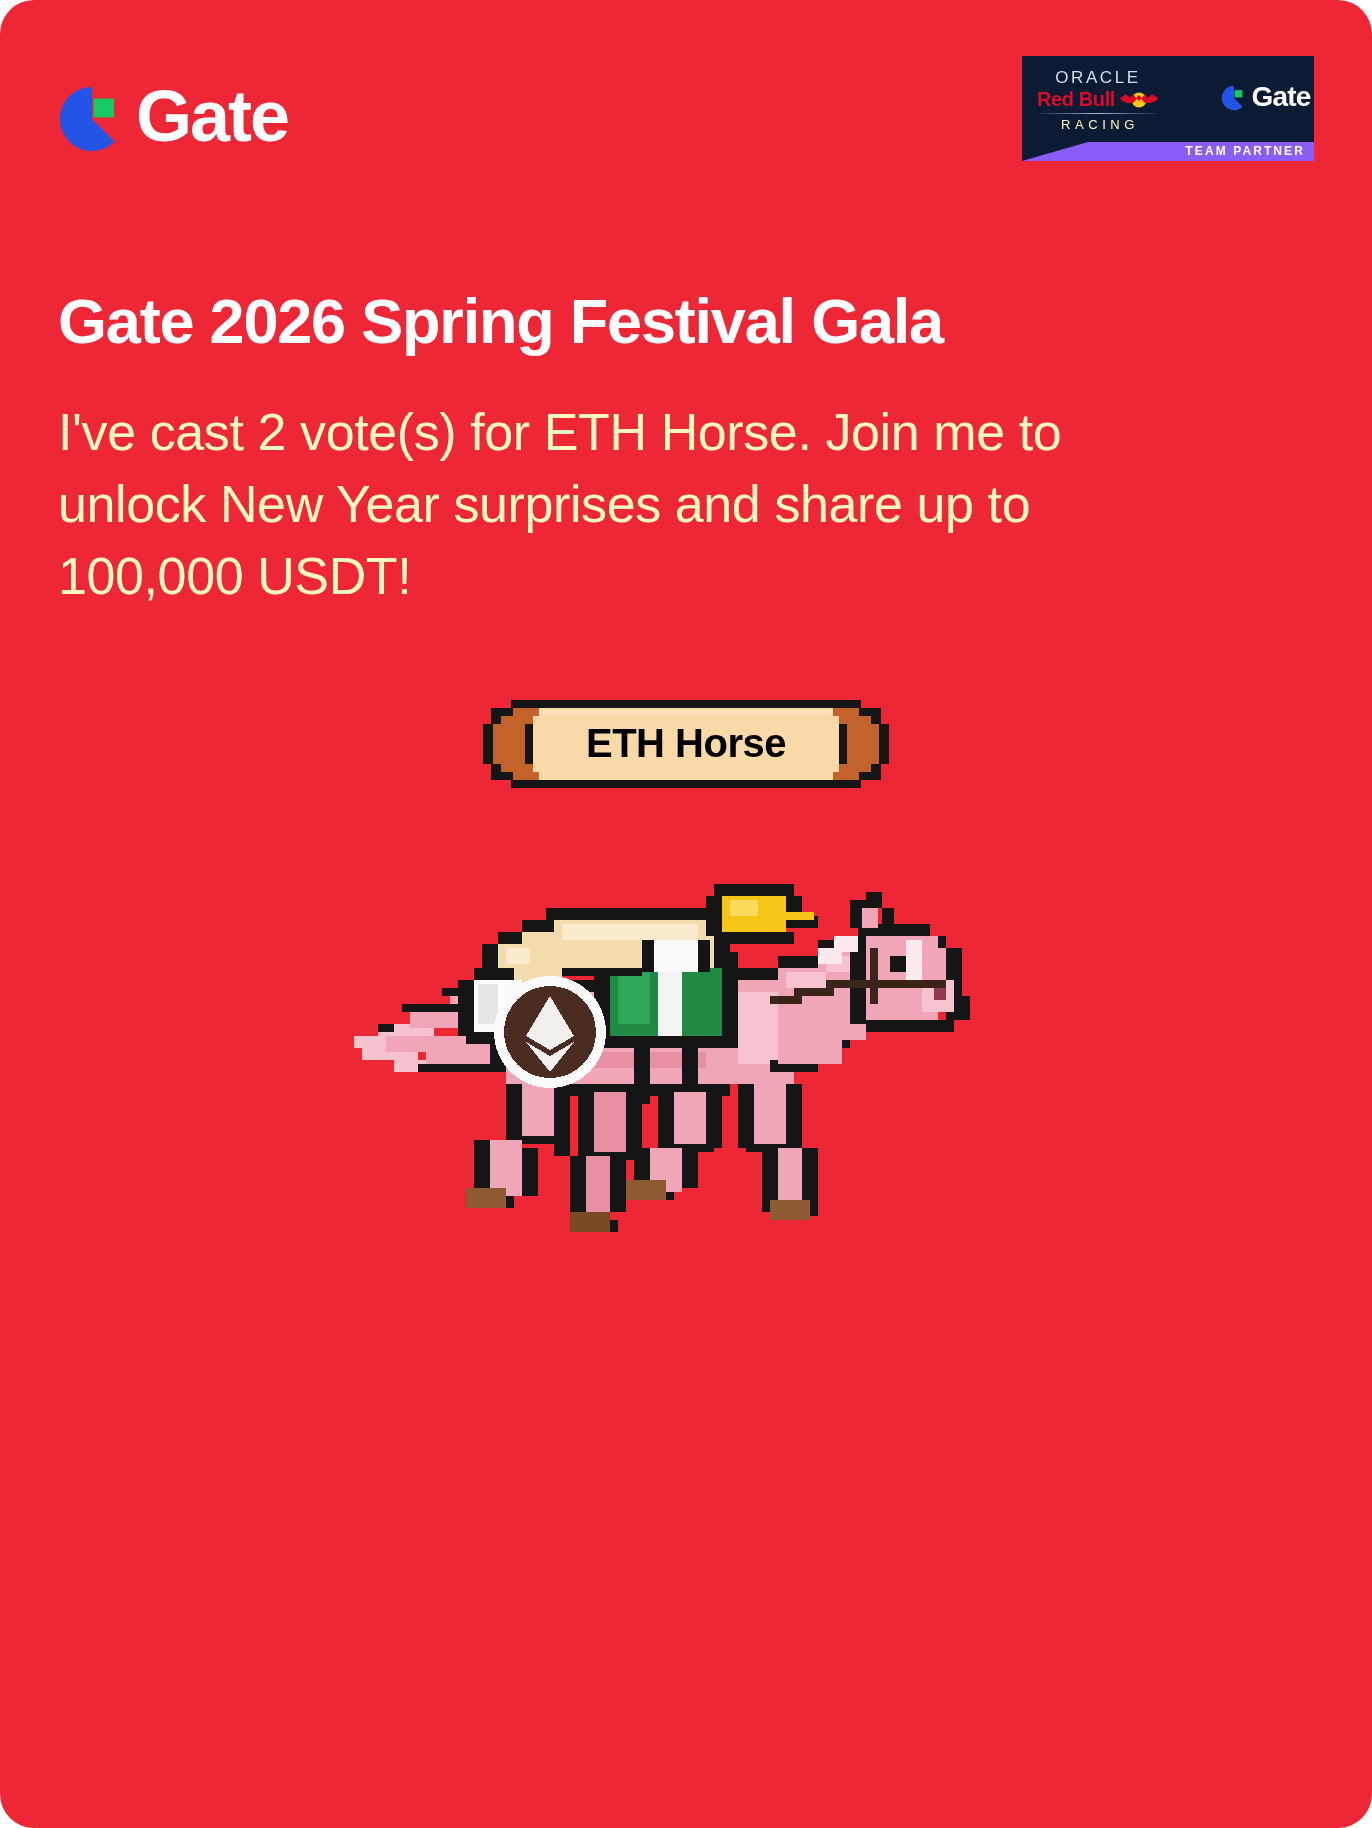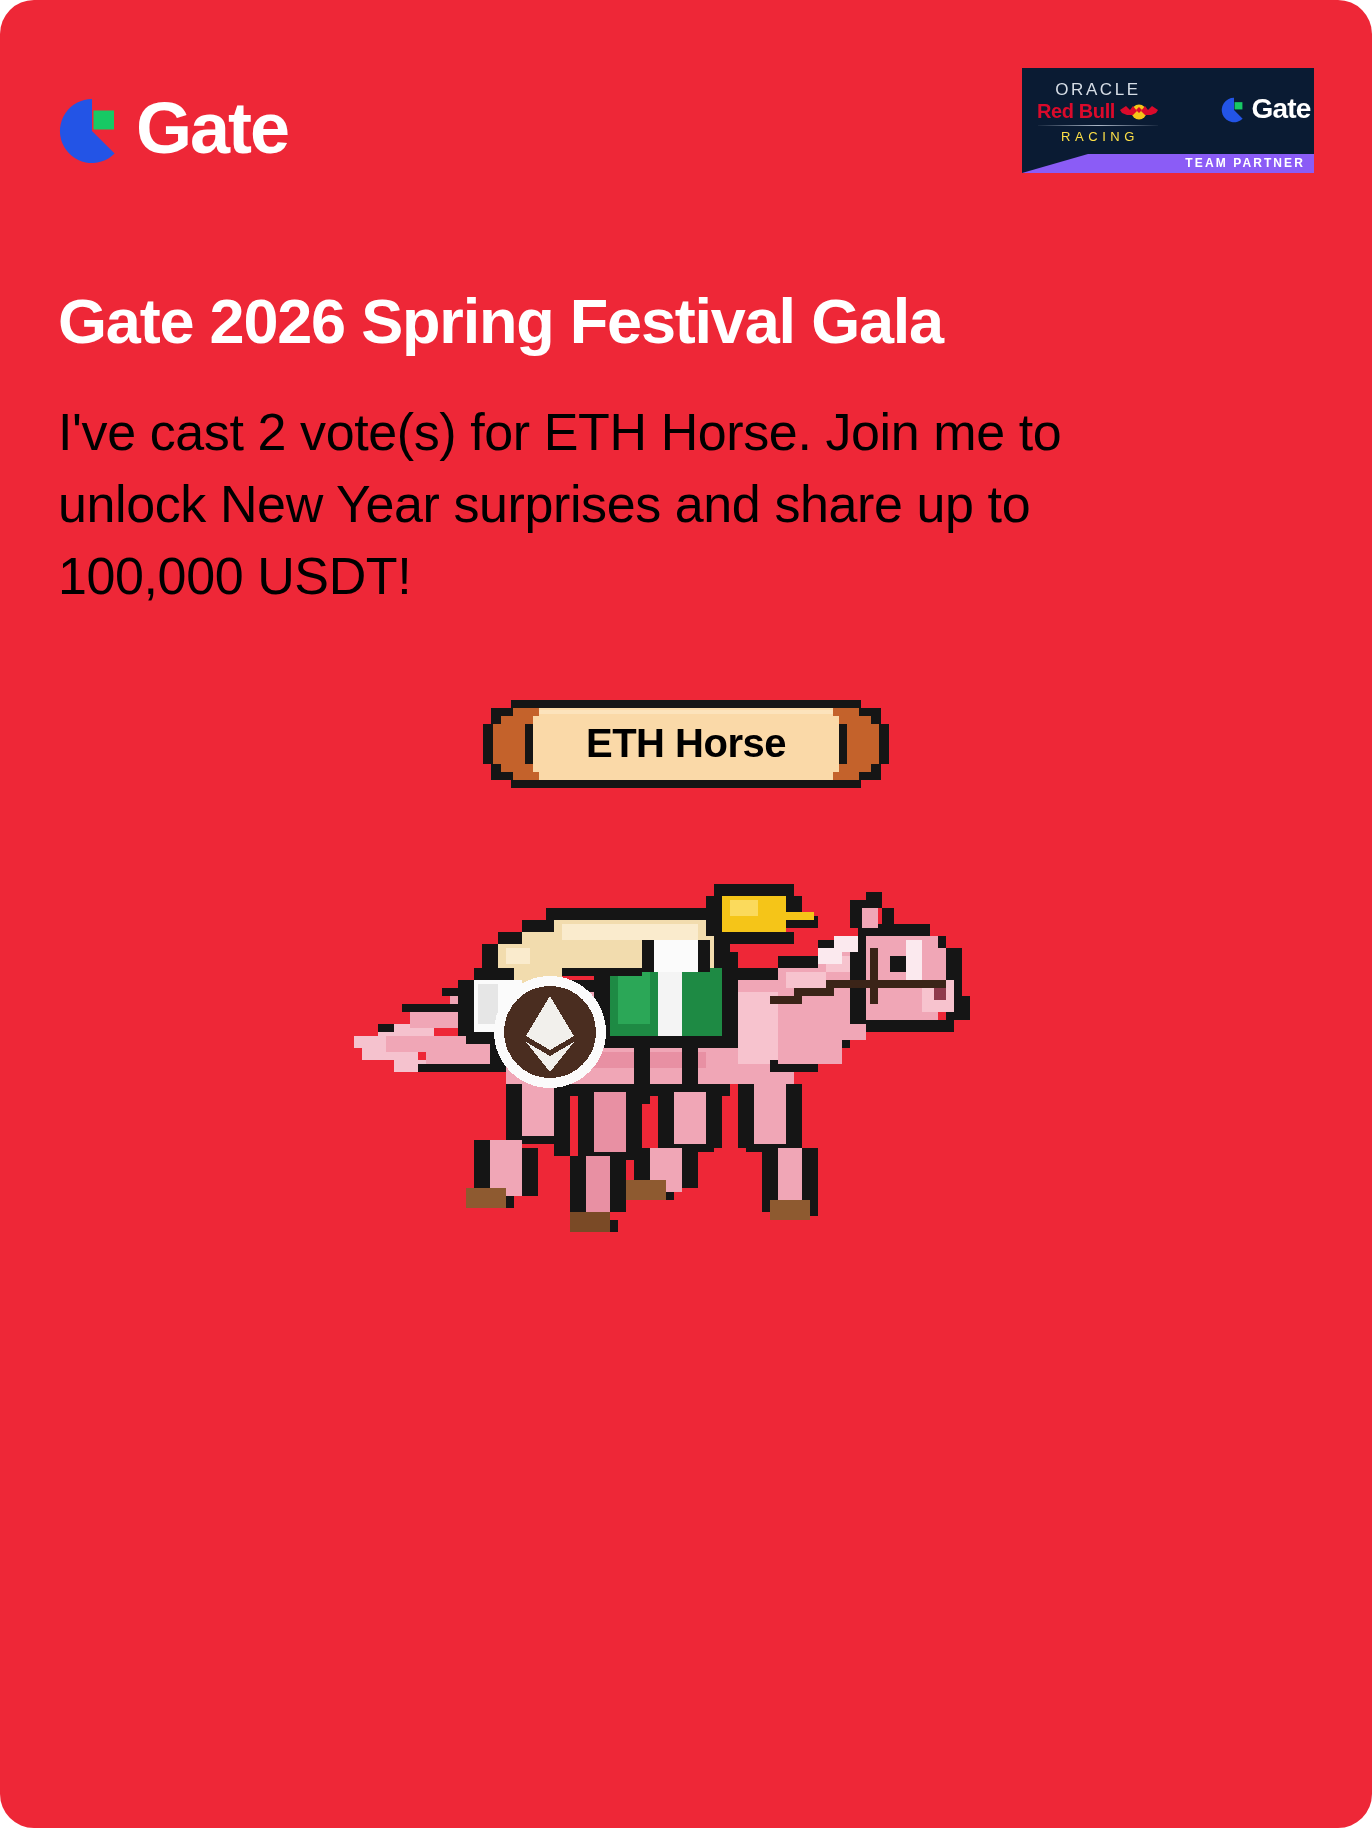--- a/index.html
+++ b/index.html
@@ -23,21 +23,21 @@
     height: 1828px;
     background: #EE2737;
     border-radius: 34px;
     overflow: hidden;
   }
 
   
   .header {
     position: absolute;
     left: 0;
-    top: 16px;
+    top: 4px;
     width: 100%;
     height: 200px;
   }
 
   
   .gate-logo {
     position: absolute;
     left: 58px;
     top: 78px;
     display: flex;
@@ -125,21 +125,21 @@
   .rb-rule {
     width: 120px;
     height: 1px;
     background: linear-gradient(to right, rgba(255,255,255,0.05), rgba(200,210,225,0.85), rgba(255,255,255,0.05));
     margin-top: 4px;
   }
   .rb-racing {
     font-family: "Liberation Sans", sans-serif;
     font-size: 13px;
     letter-spacing: 4.6px;
-    color: #fde047;
+    color: #fef9c3;
     line-height: 1;
     margin-top: 4px;
     padding-left: 4px;
   }
   .rb-right {
     flex: 1;
     display: flex;
     align-items: center;
     justify-content: center;
     padding-bottom: 2px;
@@ -205,21 +205,21 @@
     line-height: 1.12;
   }
   .subtitle {
     position: absolute;
     left: 58px;
     top: 345px;
     width: 1078px;
     font-family: "Liberation Sans", sans-serif;
     font-size: 52px;
     font-weight: normal;
-    color: #000000;
+    color: #fef9c3;
     line-height: 1.38;
     letter-spacing: -0.4px;
   }
 
   
   .banner-wrap {
     position: absolute;
     left: 0;
     top: 694px;
     width: 100%;

